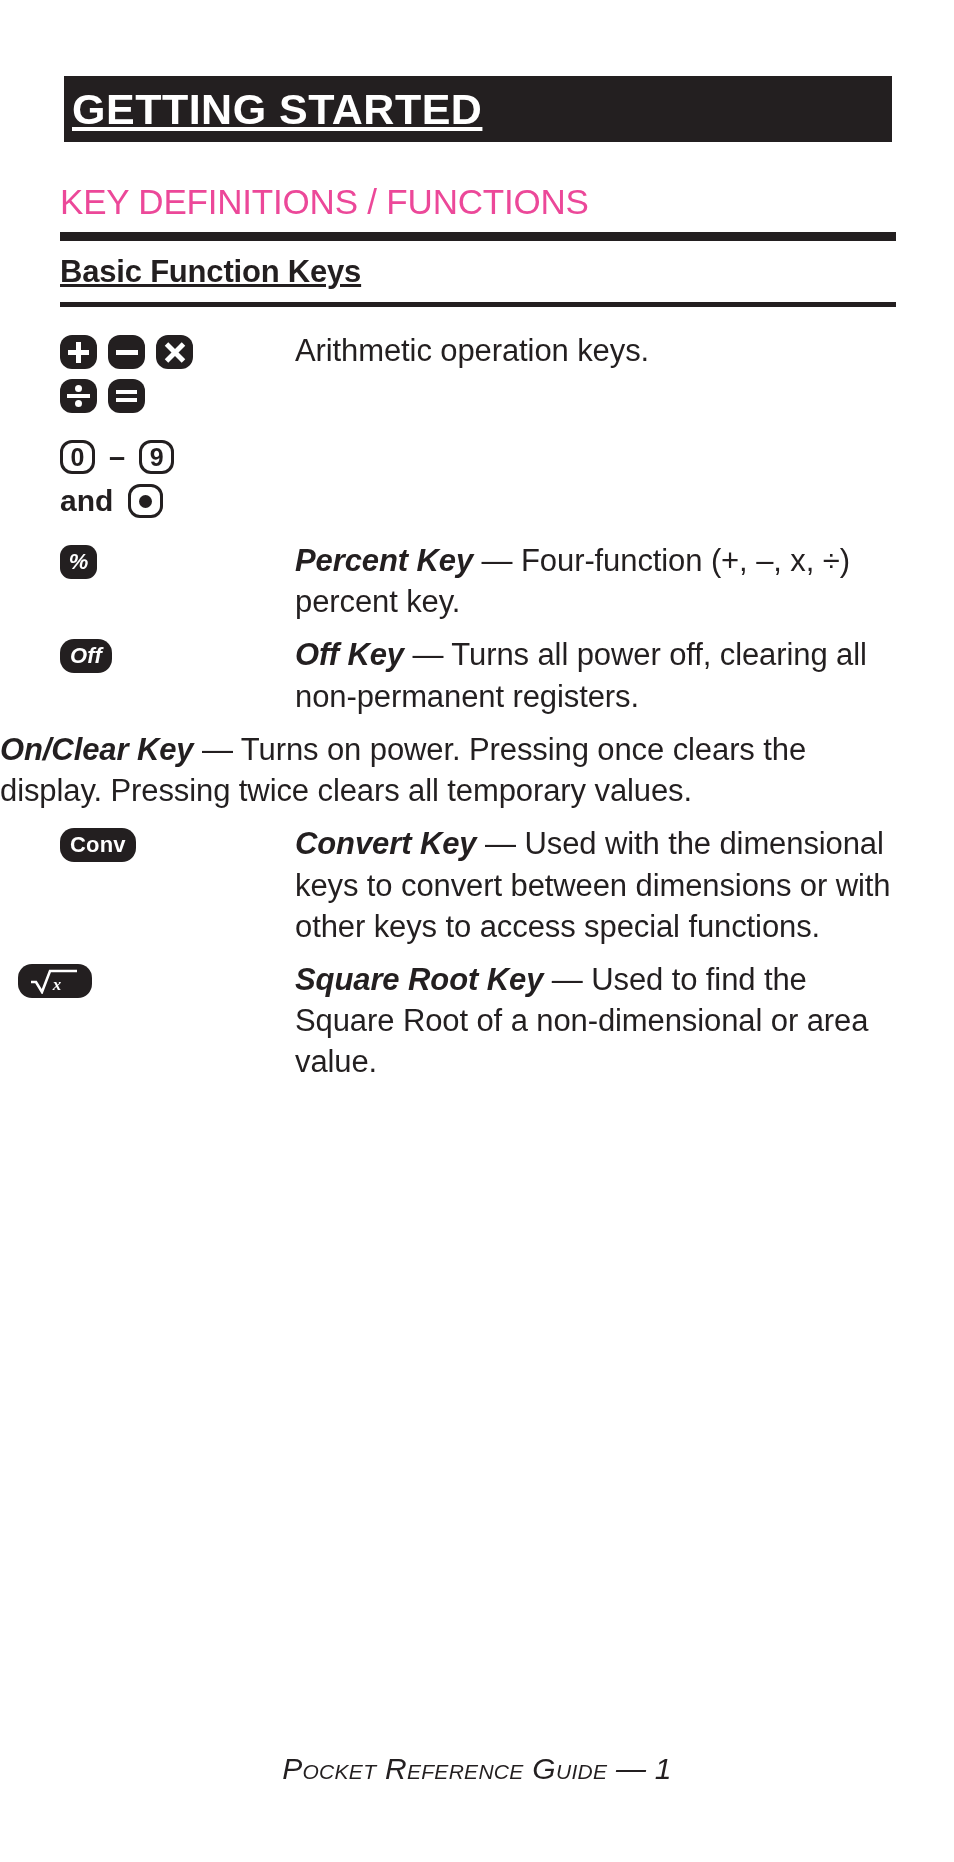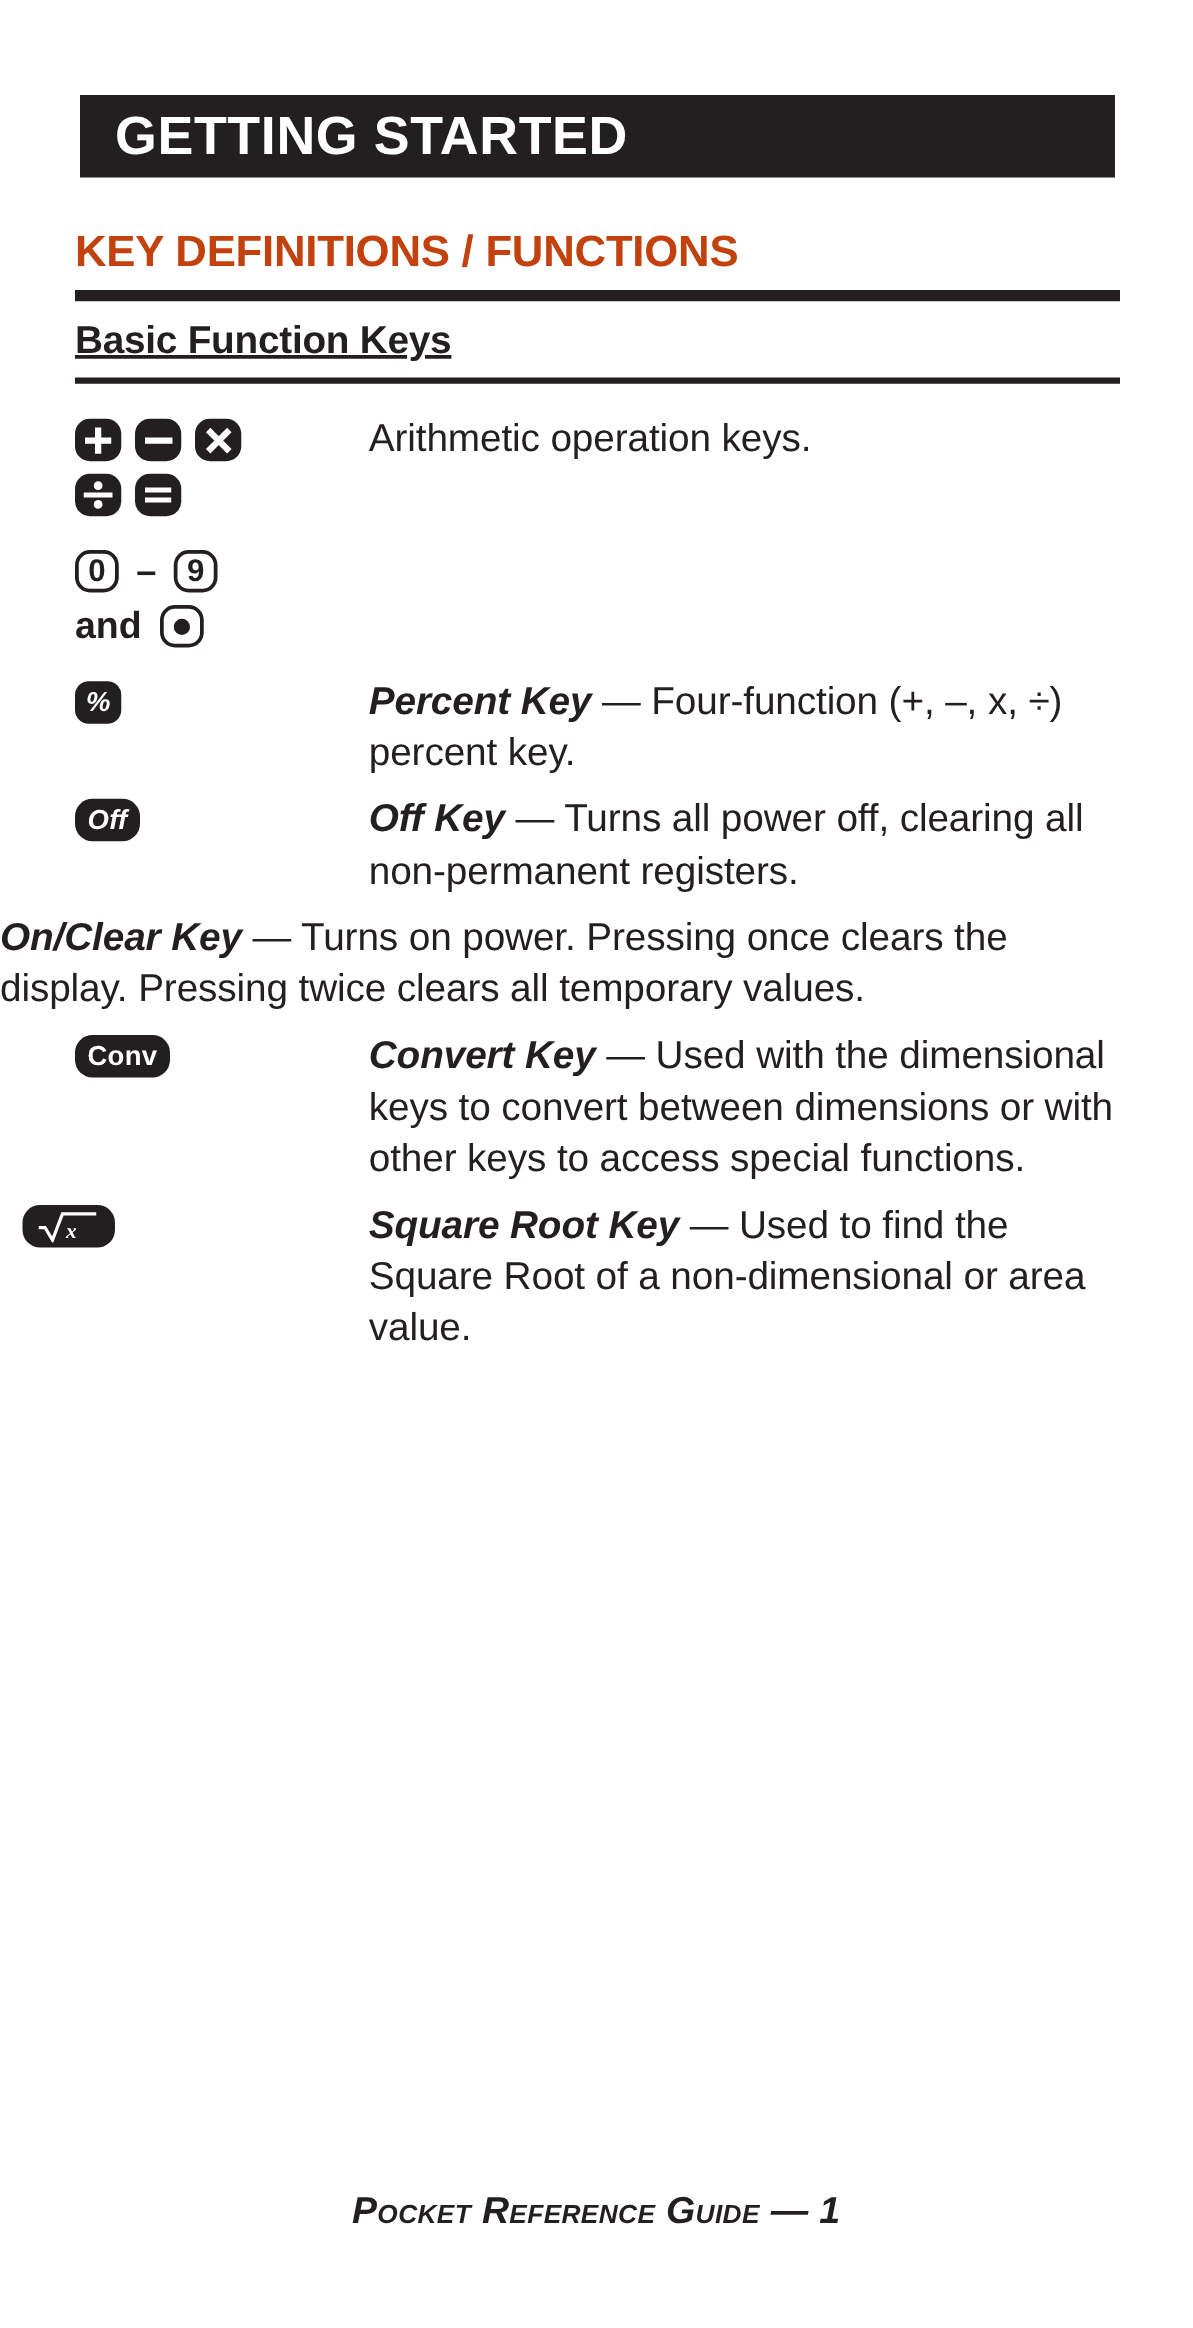--- a/index.html
+++ b/index.html
@@ -32,34 +32,35 @@
     height: 66px;
     background: #231f20;
     display: flex;
     align-items: center;
   }
   .banner-title {
     color: #ffffff;
     font-size: 43px;
     font-weight: bold;
     letter-spacing: 0.5px;
-    padding-left: 28px;
+    padding-left: 8px;
     line-height: 1;
+    text-decoration: underline;
   }
 
   
   .section-heading {
     position: absolute;
     left: 60px;
     top: 182px;
     width: 836px;
     font-size: 35px;
-    font-weight: bold;
+    font-weight: normal;
     letter-spacing: -0.2px;
-    color: #c2410c;
+    color: #ec4899;
   }
   .rule-thick {
     position: absolute;
     left: 60px;
     top: 232px;
     width: 836px;
     height: 9px;
     background: #231f20;
   }
 
@@ -246,21 +247,21 @@
   .indent-sqrt { padding-left: 18px; }
 
   
   .footer {
     position: absolute;
     left: 0;
     top: 1752px;
     width: 954px;
     text-align: center;
     font-size: 30px;
-    font-weight: bold;
+    font-weight: normal;
     font-style: italic;
     font-variant: small-caps;
     color: #231f20;
     letter-spacing: 0.3px;
   }
 </style>
 </head>
 <body>
 
 <div class="page">

